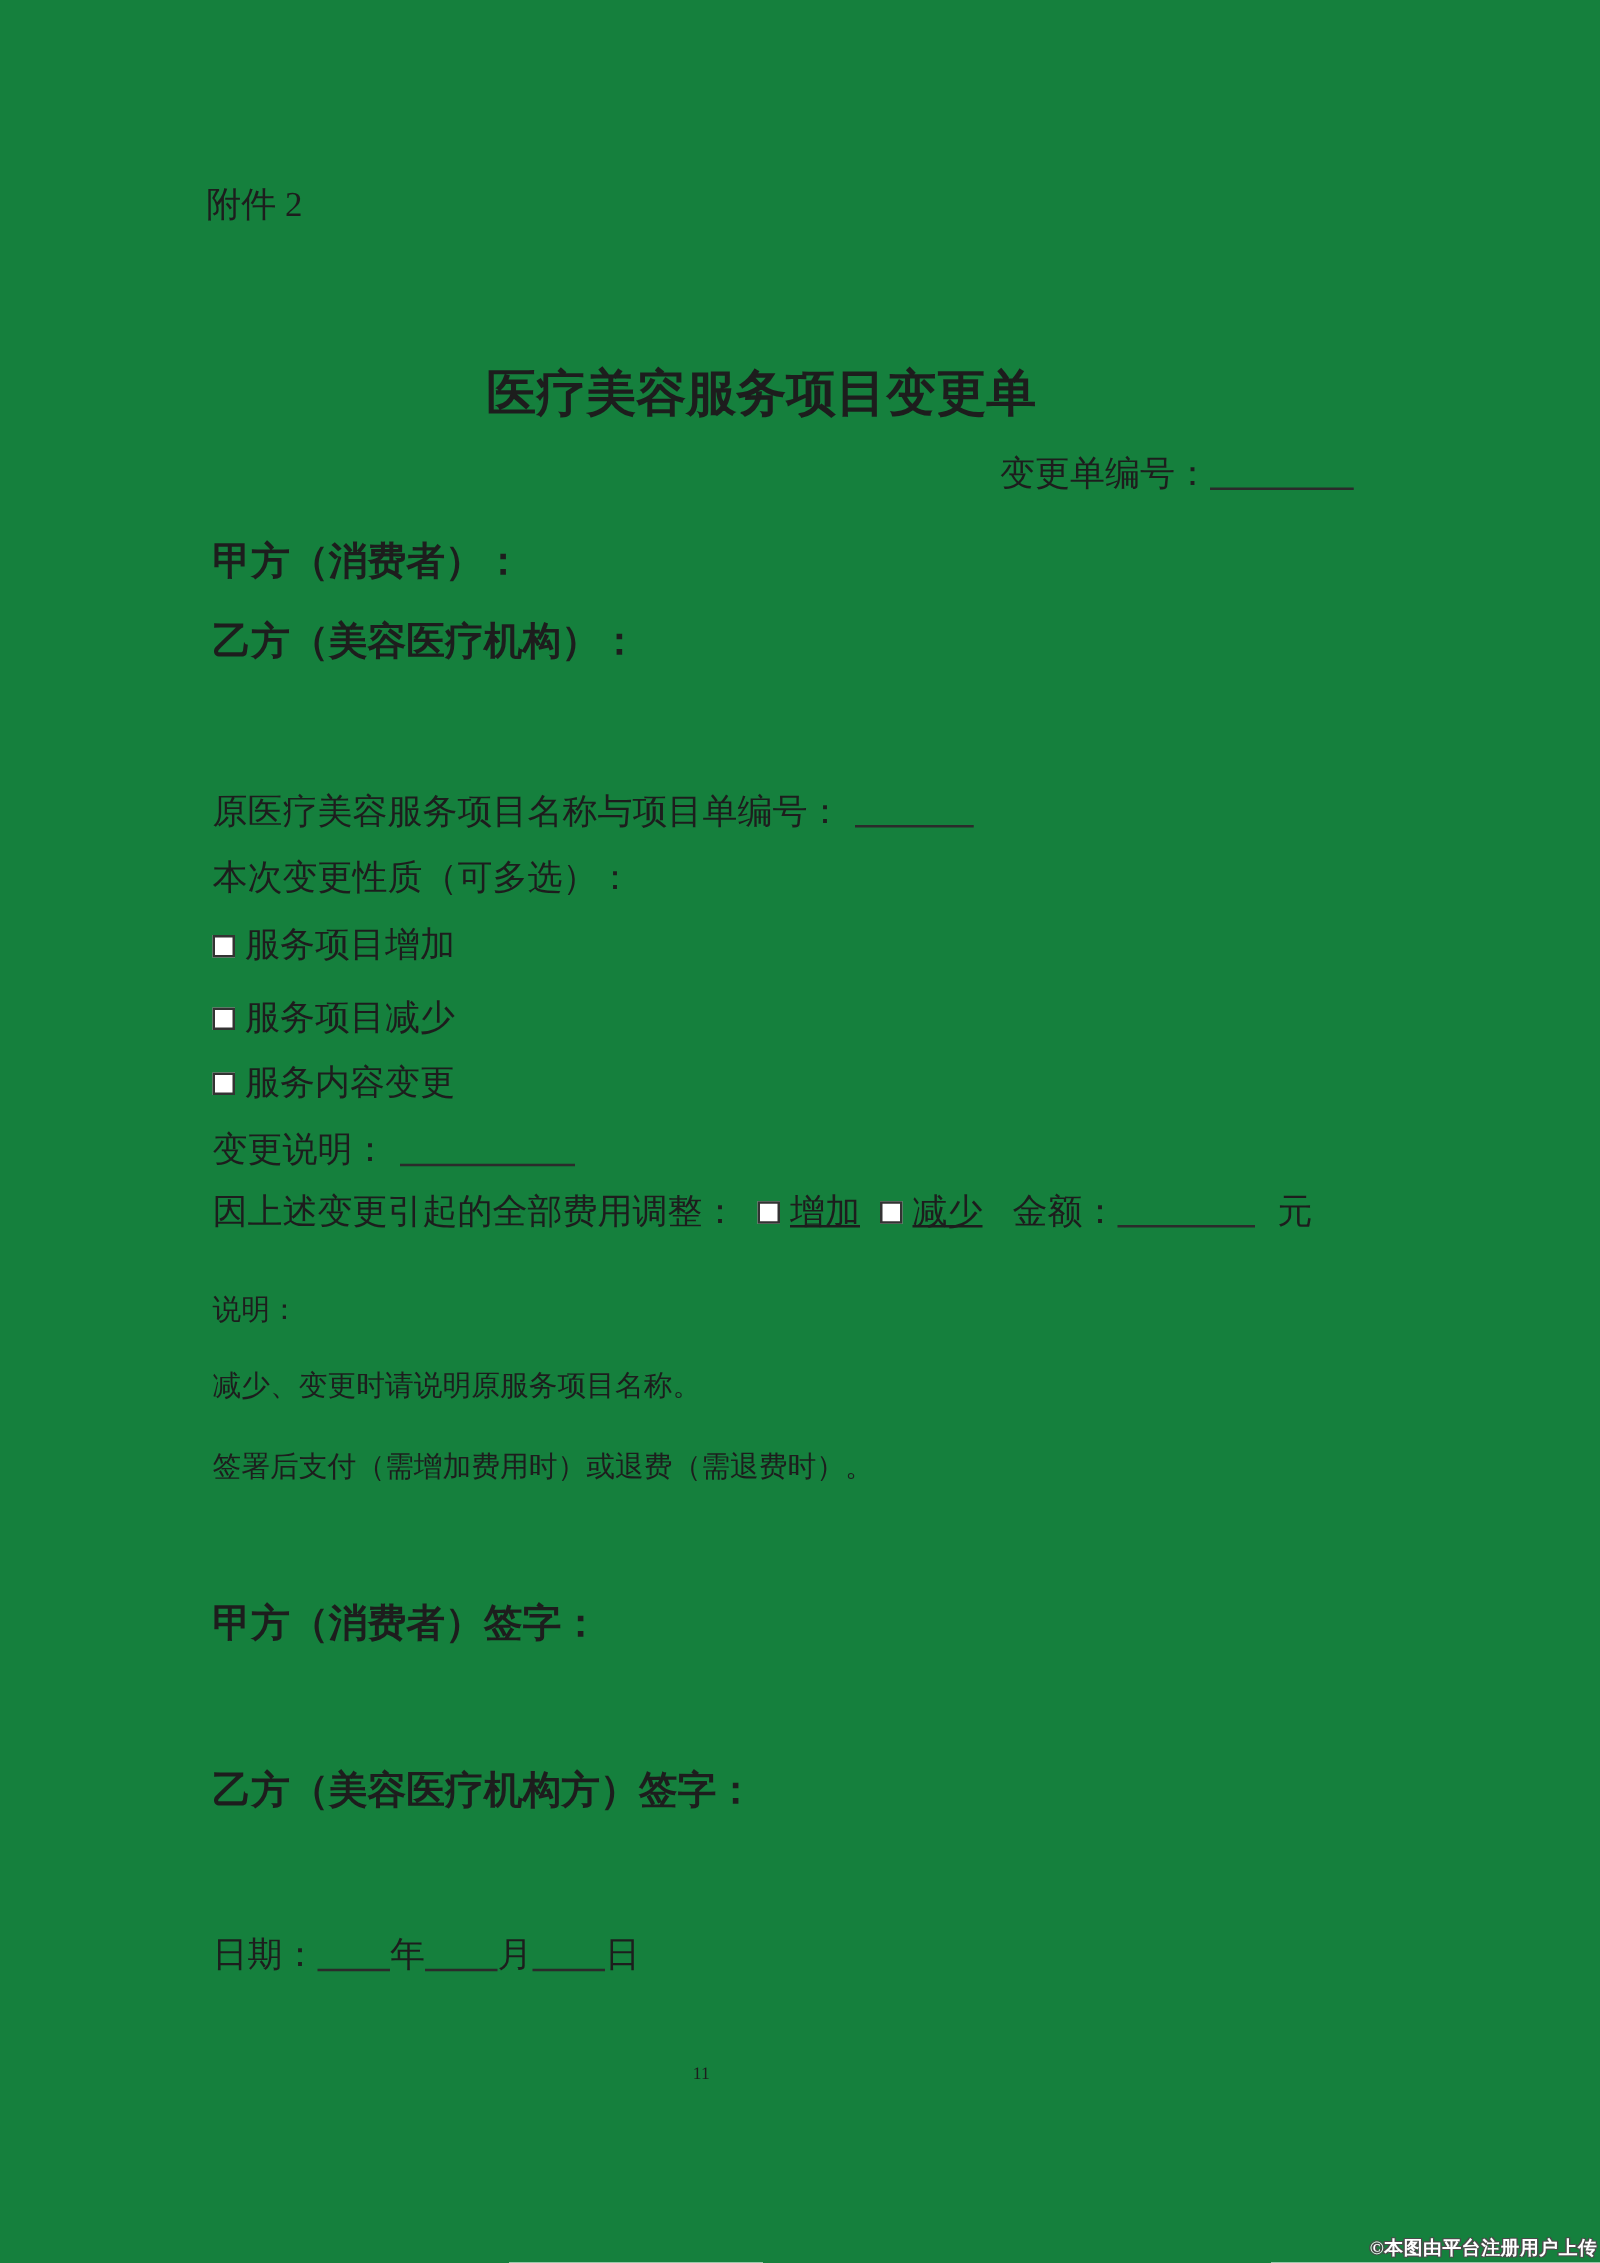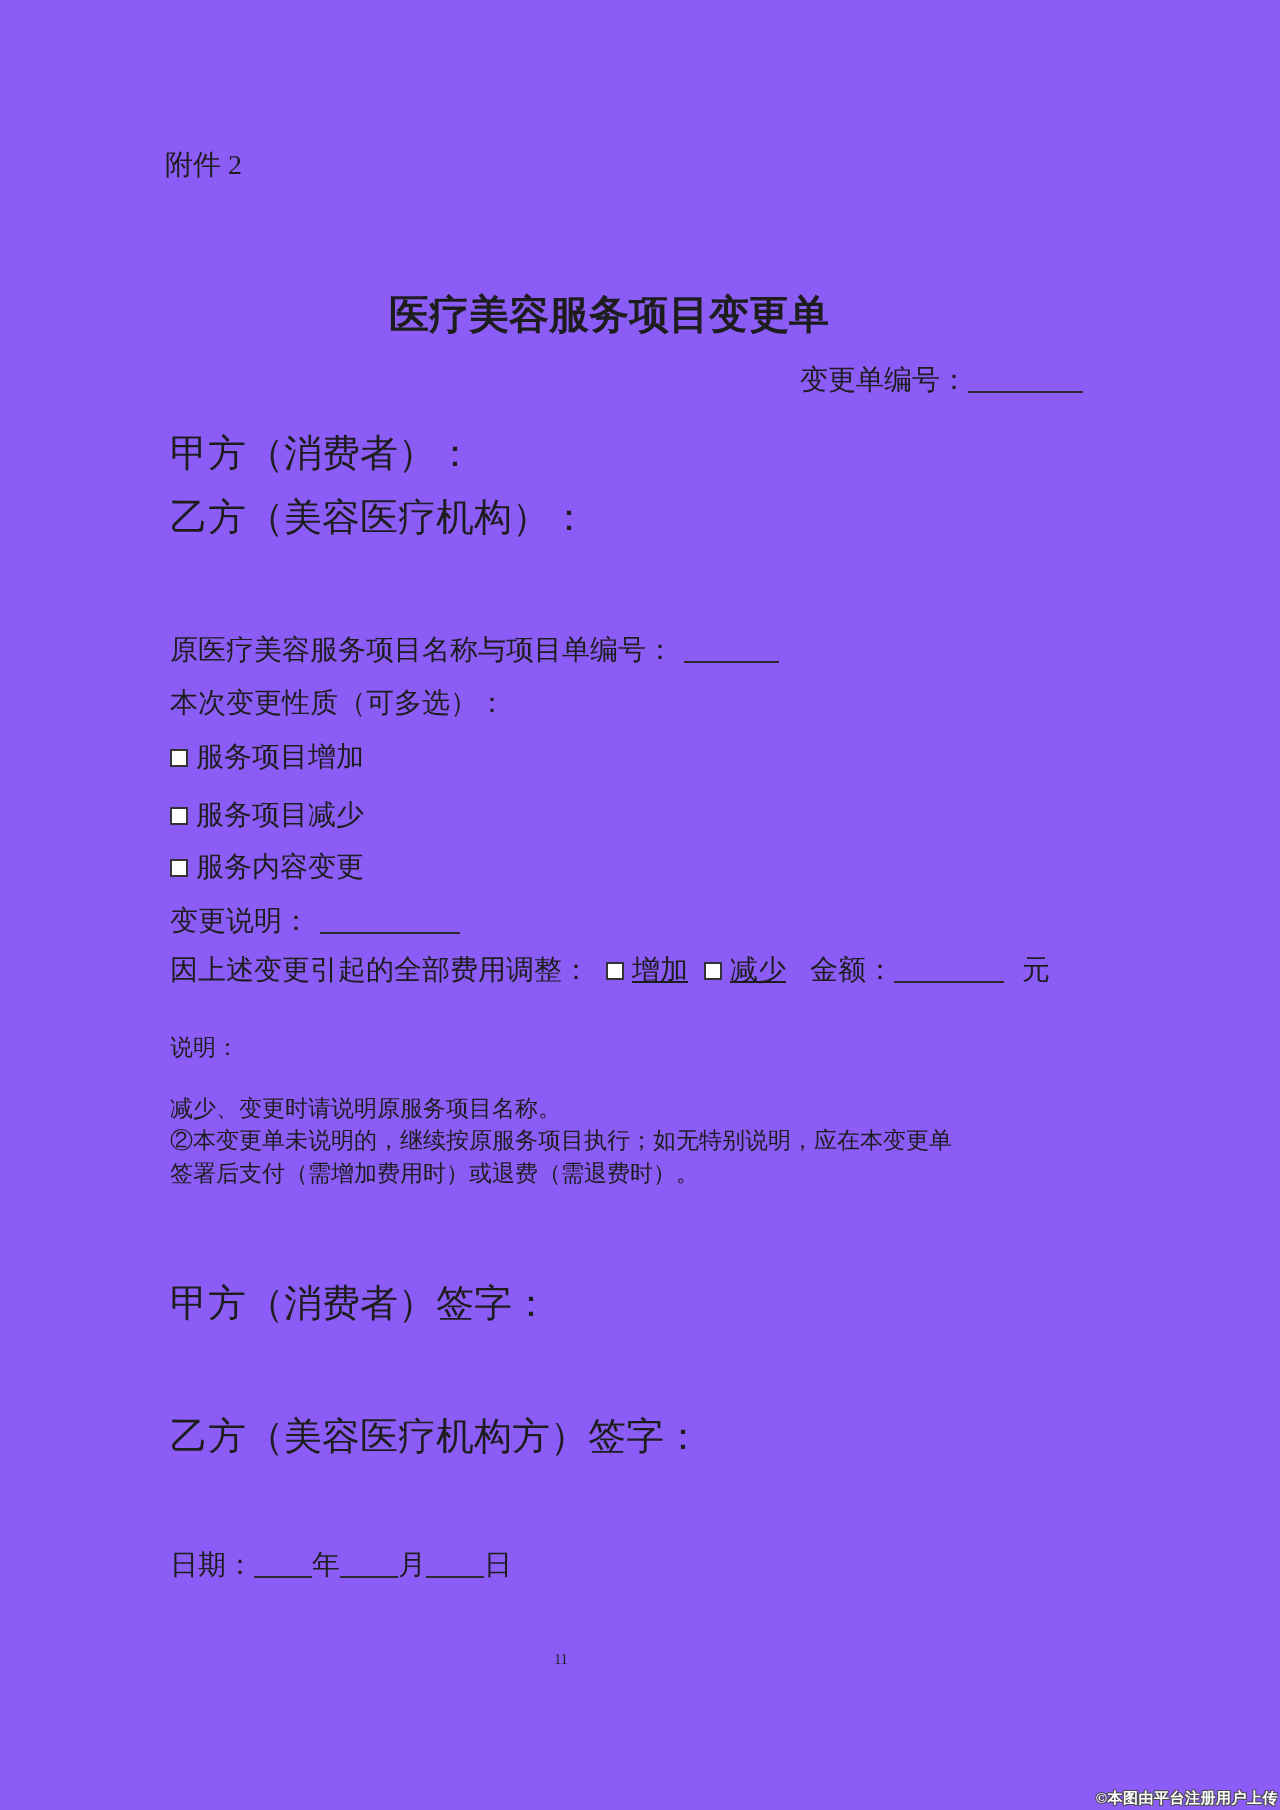--- a/index.html
+++ b/index.html
@@ -1,33 +1,33 @@
 <!DOCTYPE html>
 <html><head>
 <meta charset="utf-8">
 <style>
   html, body { margin: 0; padding: 0; background: #ffffff; }
   .doc {
     position: relative;
     width: 1280px;
     height: 1810px;
-    background: #8b5cf6;
+    background: #15803d;
     font-family: "Liberation Serif", serif;
     color: #1d1d1d;
     overflow: hidden;
   }
   .line {
     position: absolute;
     left: 170px;
     white-space: nowrap;
     font-size: 28px;
     line-height: 1.25;
     color: #1d1d1d;
   }
-  .b { font-weight: normal; font-size: 38px; }
+  .b { font-weight: bold; font-size: 31px; }
   .note { font-size: 23px; }
   .attachment { left: 165px; font-size: 28px; }
   .title-line {
     position: absolute;
     left: 12px;
     top: 287px;
     width: 1194px;
     text-align: center;
     font-size: 40px;
     font-weight: bold;
@@ -120,21 +120,20 @@
 
   <div class="line" style="top:952px">
     <span>因上述变更引起的全部费用调整：</span><span class="opt"><span class="cb"></span><span>增加</span></span><span class="opt"><span class="cb"></span><span>减少</span></span><span class="amount-label">金额：</span><span class="blank w110"></span><span class="unit">元</span>
   </div>
 
   <div class="line note" style="top:1034px">说明：</div>
 
 
   <div class="line note" style="top:1095px">减少、变更时请说明原服务项目名称。</div>
 
-  <div class="line note" style="top:1127px">②本变更单未说明的，继续按原服务项目执行；如无特别说明，应在本变更单</div>
 
   <div class="line note" style="top:1160px">签署后支付（需增加费用时）或退费（需退费时）。</div>
 
   <div class="line b" style="top:1280px">甲方（消费者）签字：</div>
 
   <div class="line b" style="top:1413px">乙方（美容医疗机构方）签字：</div>
 
   <div class="line" style="top:1547px">
     <span>日期：</span><span class="blank w58"></span><span>年</span><span class="blank w58"></span><span>月</span><span class="blank w58"></span><span>日</span>
   </div>

